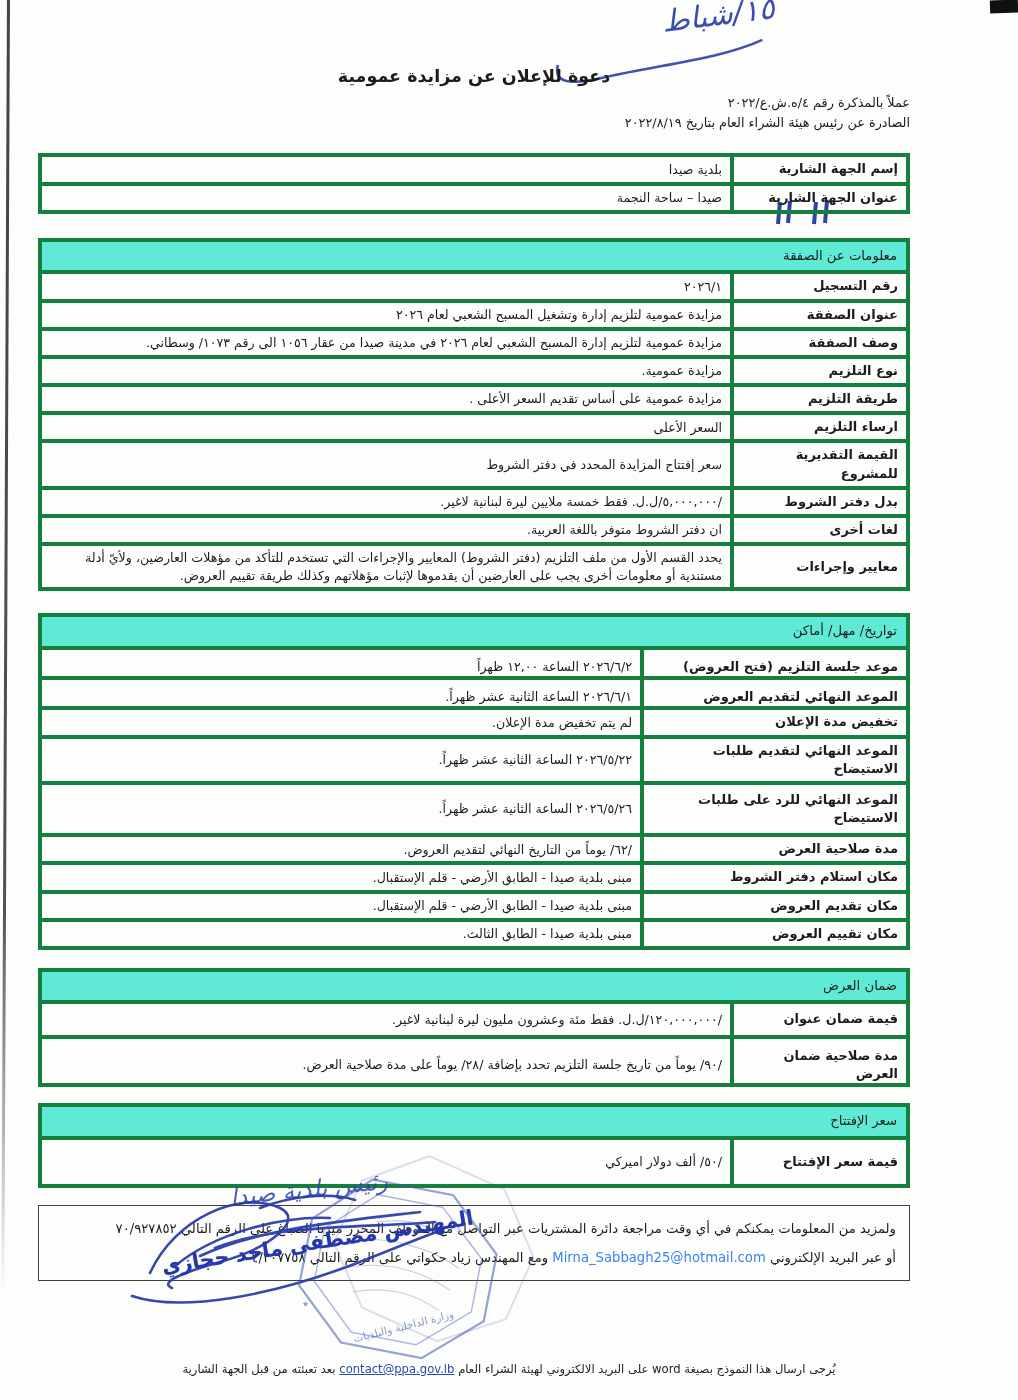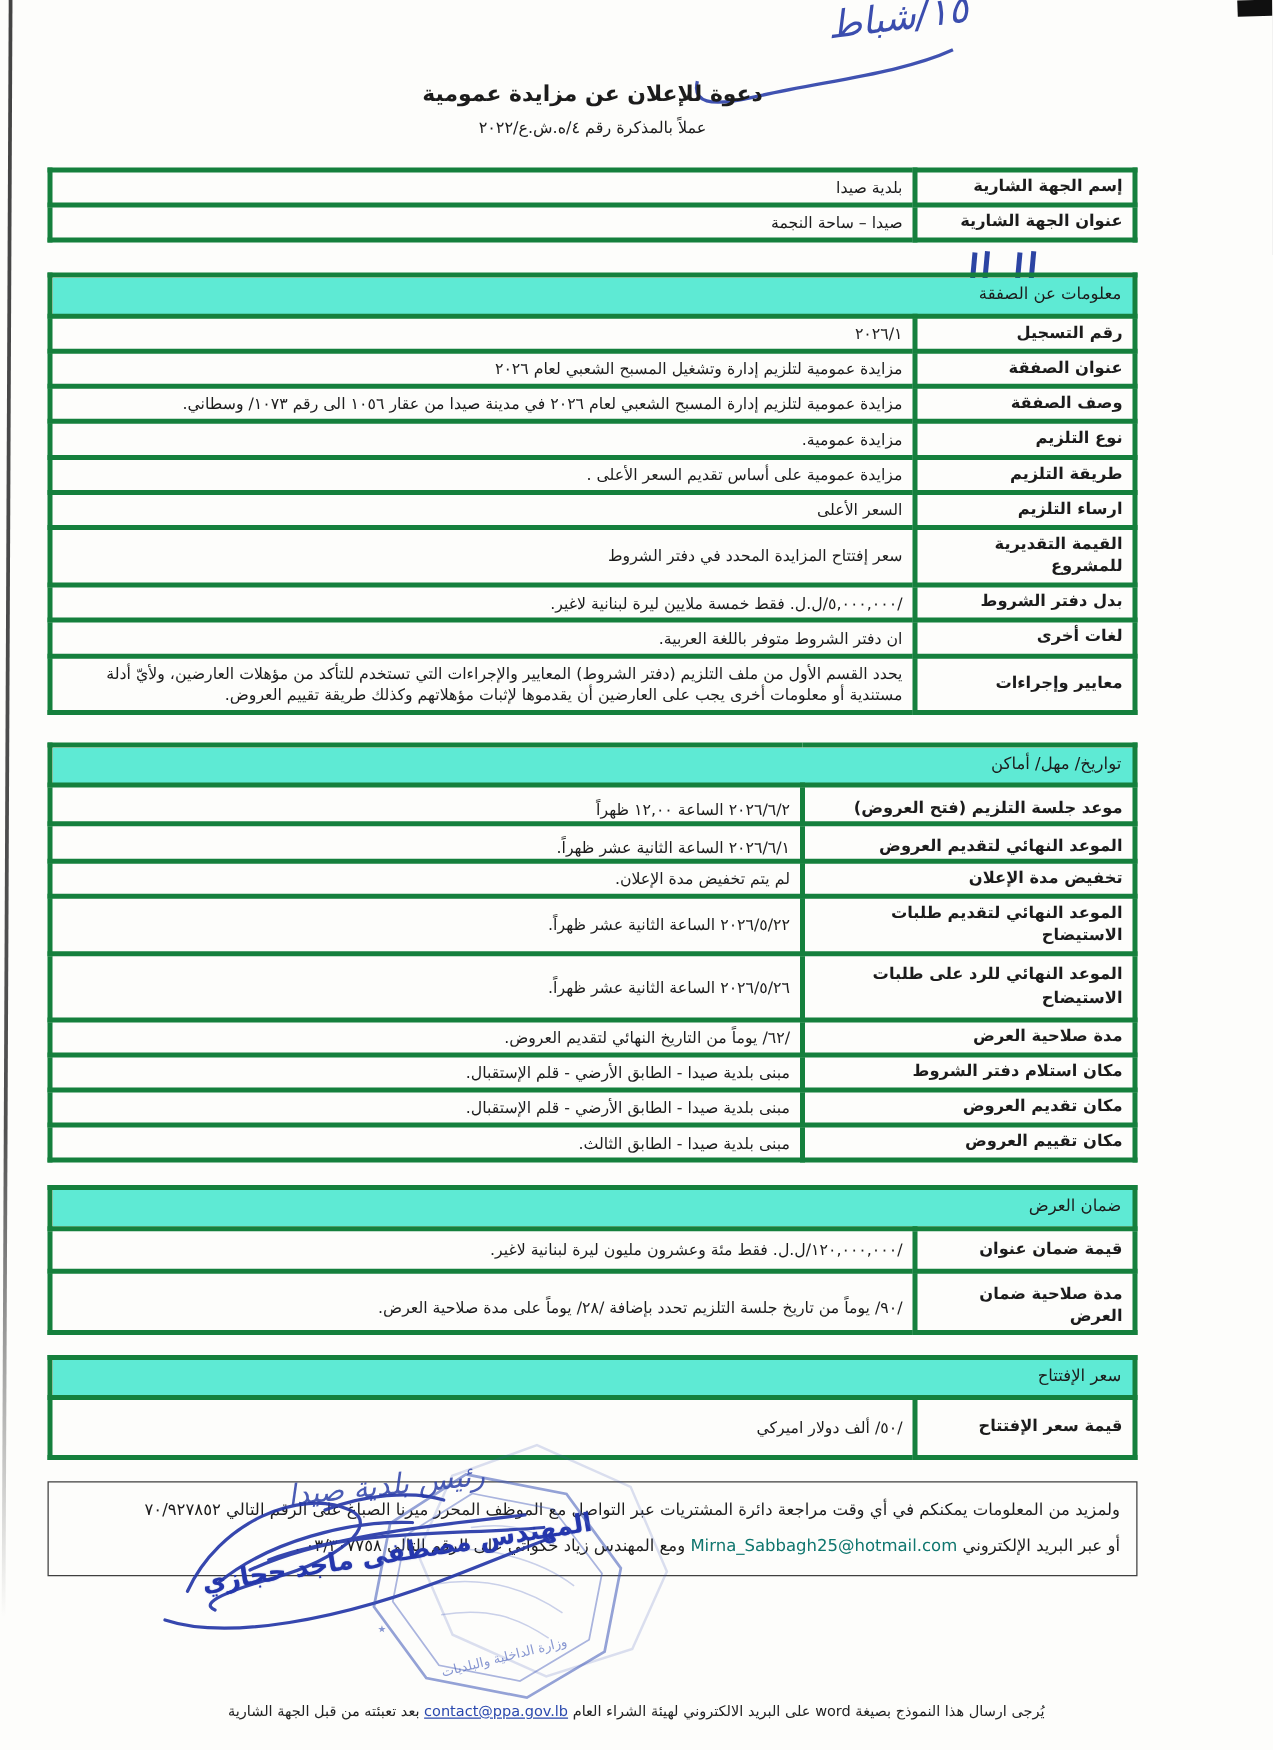--- a/index.html
+++ b/index.html
@@ -19,21 +19,21 @@
     color:#2b3fa8;transform:rotate(-7deg);}
   .hand-note .txt{font-size:30px;letter-spacing:4px;opacity:.92;
     font-style:italic;white-space:nowrap;}
   .hand-note svg{position:absolute;left:0;top:38px;}
   
   .ink-marks{position:absolute;left:772px;top:196px;opacity:.9;}
   
   .content{position:absolute;left:38px;top:0;width:872px;}
   .doc-header{margin-top:64px;text-align:center;line-height:1.45;}
   .doc-title{font-size:17.5px;font-weight:bold;margin:0 0 5px 0;}
-  .doc-sub{font-size:12.8px;margin:1px 0;}
+  .doc-sub{font-size:12.8px;margin:1px 0;text-align:right;}
   
   table{width:100%;border-collapse:collapse;table-layout:fixed;}
   td{border:4px solid #15803d;padding:3px 8px;font-size:12.6px;
      vertical-align:middle;line-height:1.4;overflow:hidden;}
   tr.sec td{background:#5eead4;font-weight:normal;font-size:13.2px;padding:5px 9px;}
   td.lbl{font-weight:bold;font-size:13px;}
   table.std col.lblcol{width:176px;}
   table.dates col.lblcol{width:266px;}
   td.pad{padding-top:8px;padding-bottom:0;}
   td.pad2{padding-top:6px;padding-bottom:6px;}
@@ -41,21 +41,21 @@
   .t1{margin-top:21px;}
   .t2{margin-top:24px;}
   .t3{margin-top:22px;}
   .t4{margin-top:18px;}
   .t5{margin-top:16px;}
   
   .info-box{margin-top:17px;border:1.6px solid #3f3f3f;padding:8px 13px;
     font-size:13.2px;line-height:2.2;text-align:right;}
   .info-box .b{font-weight:bold;}
   .lat{direction:ltr;unicode-bidi:embed;font-family:"DejaVu Sans",sans-serif;}
-  .mail-blue{color:#0f766e;}
+  .mail-blue{color:#3b82f6;}
   .mail-under{color:#2b49ae;text-decoration:underline;}
   
   .sig-area{position:absolute;left:120px;top:1168px;width:420px;height:200px;}
   .sig-title{position:absolute;left:110px;top:8px;color:#2b3fa8;font-size:23px;
     font-style:italic;transform:rotate(-6deg);opacity:.85;white-space:nowrap;letter-spacing:1px;}
   .sig-svg{position:absolute;left:0;top:10px;}
   .stamp-name{position:absolute;left:40px;top:62px;color:#2436ac;font-size:20.5px;
     font-weight:bold;transform:rotate(-9deg);white-space:nowrap;
     text-shadow:0 0 1px rgba(36,54,172,.55);}
   .oct-stamp{position:absolute;left:178px;top:14px;transform:rotate(11deg);opacity:.55;}
@@ -87,20 +87,21 @@
     <path d="M18,5 L16,27" stroke="#16309a" stroke-width="4" fill="none"></path>
     <path d="M44,6 L42,28" stroke="#16309a" stroke-width="4" fill="none"></path>
     <path d="M55,5 L53,27" stroke="#16309a" stroke-width="4" fill="none"></path>
   </svg>
 
   <div class="content">
 
     <div class="doc-header">
       <div class="doc-title">دعوة للإعلان عن مزايدة عمومية</div>
       <div class="doc-sub">عملاً بالمذكرة رقم ٤/ه.ش.ع/٢٠٢٢</div>
+      <div class="doc-sub">الصادرة عن رئيس هيئة الشراء العام بتاريخ ٢٠٢٢/٨/١٩</div>
     </div>
 
     <table class="std t1">
       <colgroup>
           <col class="lblcol">
           <col>
         </colgroup>
       <tbody>
           <tr>
         <td class="lbl">إسم الجهة الشارية</td>

